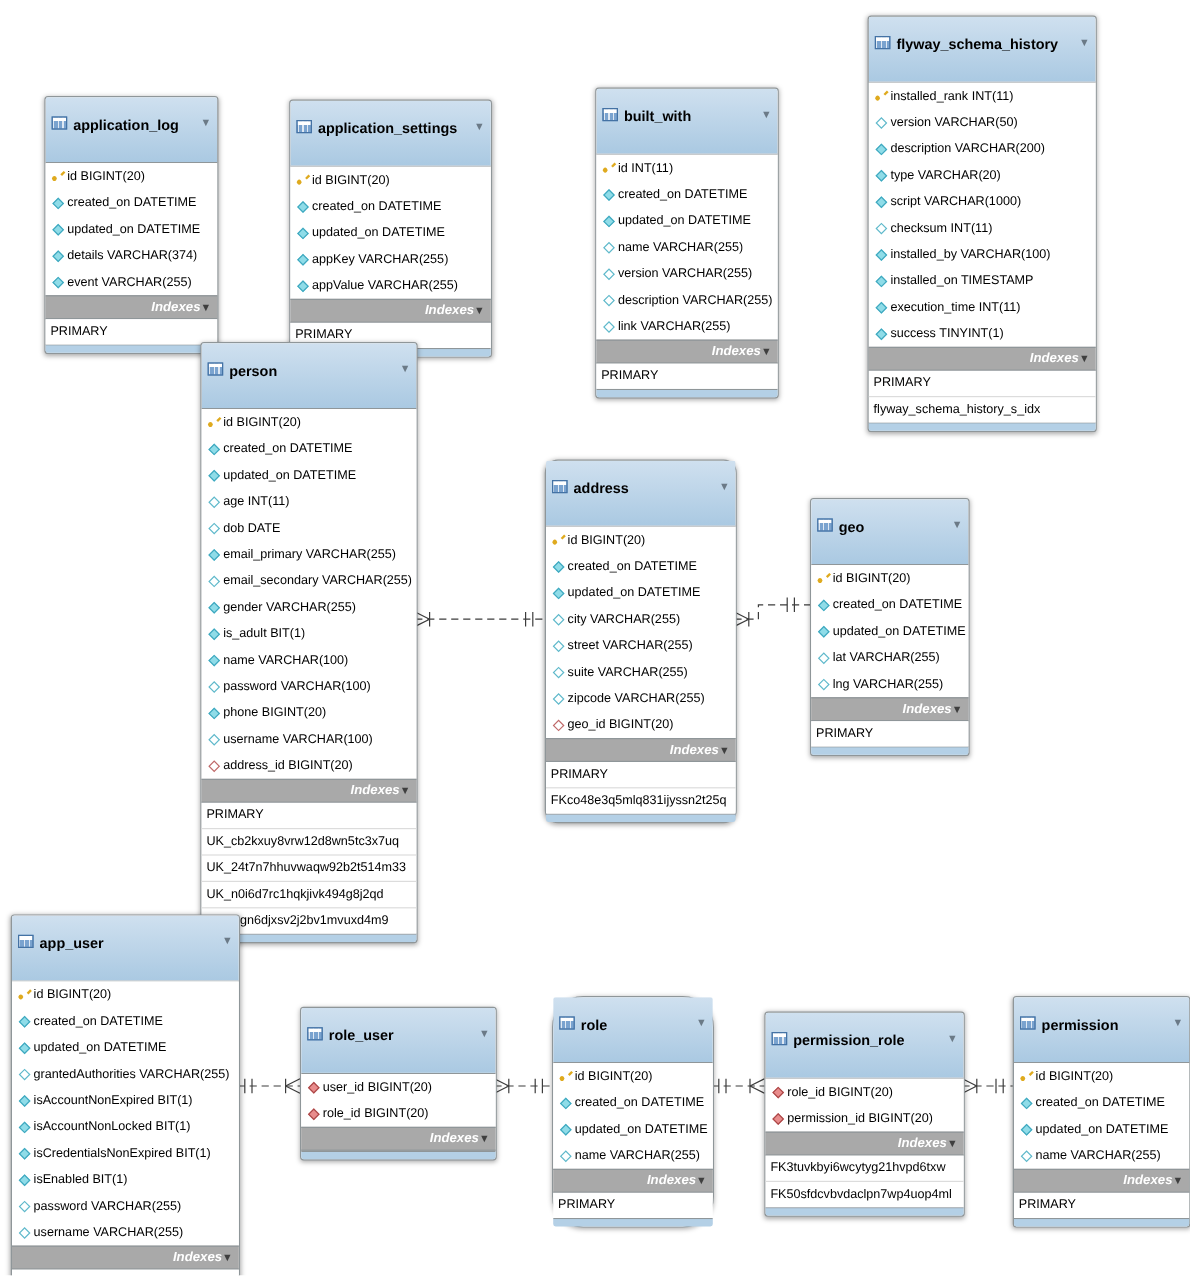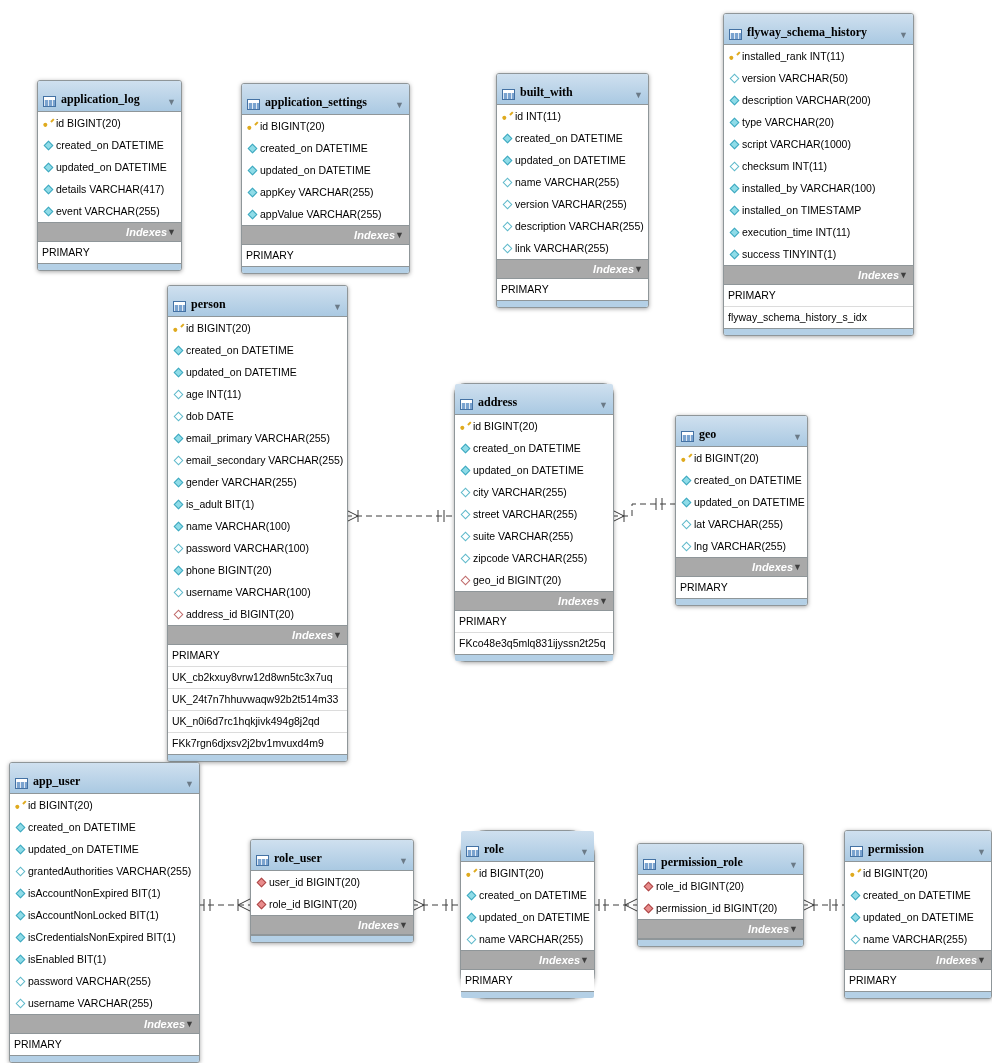--- a/index.html
+++ b/index.html
@@ -1,23 +1,23 @@
 <!DOCTYPE html>
 <html><head>
 <meta charset="utf-8">
 <style>
   html,body{margin:0;padding:0;background:#ffffff;font-family:"Liberation Sans","DejaVu Sans",sans-serif;}
   #canvas{position:relative;width:992px;height:1063px;background:#ffffff;overflow:hidden;}
   #connectors{position:absolute;left:0;top:0;pointer-events:none;}
 
   .tbl{position:absolute;background:#ffffff;border:1px solid #8f9699;border-radius:3px;
        box-shadow:0 1px 4px rgba(0,0,0,0.35);font-size:11px;color:#000;}
-  .tbl-header{height:22px;display:flex;align-items:flex-end;gap:5px;padding:4px 5px;
+  .tbl-header{height:22px;display:flex;align-items:flex-start;gap:5px;padding:16px 5px;
        background:linear-gradient(#cfe0ef,#aac9e2);border-bottom:1px solid #8f9699;
-       border-radius:2px 2px 0 0;font-family:Liberation Serif, serif;}
+       border-radius:2px 2px 0 0;}
   .tbl-title{font-weight:bold;font-size:12px;white-space:nowrap;overflow:hidden;flex:1;}
   .tbl-caret{font-size:9px;color:#6b7a87;flex:0 0 auto;}
   .tbl-icon{flex:0 0 auto;width:13px;height:11px;border:1px solid #4472a4;background:
        linear-gradient(to bottom,#ffffff 0 3px,rgba(255,255,255,0) 3px),
        repeating-linear-gradient(to right,rgba(255,255,255,.75) 0 1px,rgba(255,255,255,0) 1px 4px),
        #7aa3cf;box-sizing:border-box;}
 
   .tbl-cols{background:#fff;}
   .col-row{height:22px;display:flex;align-items:center;padding-left:3px;}
   .col-text{white-space:nowrap;overflow:hidden;font-size:10.5px;}
@@ -112,21 +112,21 @@
         <div class="col-row">
           <span class="ic ic-req"></span>
           <span class="col-text">created_on DATETIME</span>
         </div>
         <div class="col-row">
           <span class="ic ic-req"></span>
           <span class="col-text">updated_on DATETIME</span>
         </div>
         <div class="col-row">
           <span class="ic ic-req"></span>
-          <span class="col-text">details VARCHAR(417)</span>
+          <span class="col-text">details VARCHAR(374)</span>
         </div>
         <div class="col-row">
           <span class="ic ic-req"></span>
           <span class="col-text">event VARCHAR(255)</span>
         </div>
       </div>
       <div class="idx-bar">
         <span class="idx-label">Indexes</span>
         <span class="idx-caret">▼</span>
       </div>
@@ -564,20 +564,24 @@
         </div>
         <div class="col-row">
           <span class="ic ic-fkreq"></span>
           <span class="col-text">permission_id BIGINT(20)</span>
         </div>
       </div>
       <div class="idx-bar">
         <span class="idx-label">Indexes</span>
         <span class="idx-caret">▼</span>
       </div>
+      <div class="idx-rows">
+        <div class="idx-row">FK3tuvkbyi6wcytyg21hvpd6txw</div>
+        <div class="idx-row">FK50sfdcvbvdaclpn7wp4uop4ml</div>
+      </div>
       <div class="tbl-footer"></div>
     </div>
     <div class="tbl" id="tbl-permission">
       <div class="tbl-header">
         <span class="tbl-icon"></span>
         <span class="tbl-title">permission</span>
         <span class="tbl-caret">▼</span>
       </div>
       <div class="tbl-cols">
         <div class="col-row">

